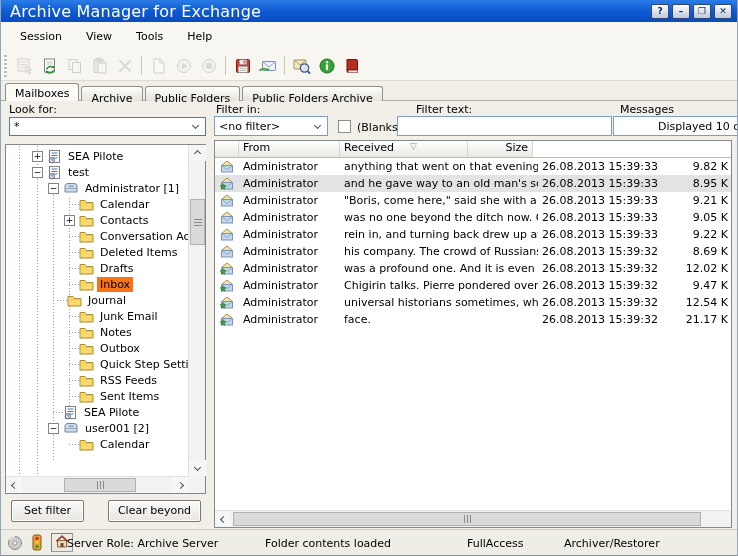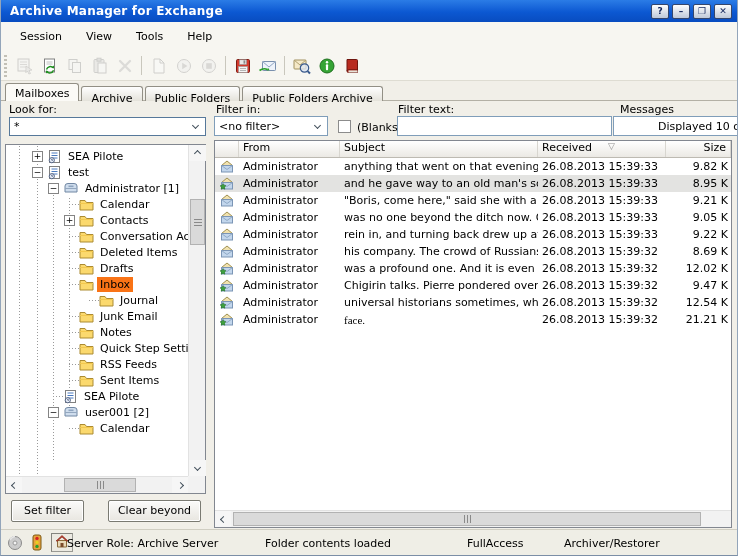--- a/index.html
+++ b/index.html
@@ -3,21 +3,21 @@
 <meta charset="utf-8">
 <style>
 *{box-sizing:border-box;margin:0;padding:0}
 html,body{width:738px;height:556px}
 body{position:relative;font-family:"DejaVu Sans","Liberation Sans",sans-serif;font-size:11px;color:#000;
      background:#f1efe8;overflow:hidden;border-left:1px solid #93a5ba;border-right:1px solid #93a5ba;border-bottom:1px solid #7b8ea6}
 .icon{display:inline-flex;align-items:center;justify-content:center}
 
 .titlebar{position:absolute;top:0;left:0;right:0;height:22px;display:flex;align-items:center;
   background:linear-gradient(180deg,#2b7ce6 0%,#0c58d2 55%,#084cc0 100%);color:#fff}
-.title{font-weight:bold;font-size:12px;padding-left:9px;flex:1;letter-spacing:.2px}
+.title{font-weight:normal;font-size:16px;padding-left:9px;flex:1;letter-spacing:.2px}
 .winbtns{display:flex;gap:3px;padding-right:5px}
 .winbtn{width:18px;height:15px;background:linear-gradient(180deg,#fdfdfd,#bfc9d9);border:1px solid #35466b;border-radius:2px;
   color:#13265c;font-weight:bold;font-size:9px;line-height:13px;text-align:center;cursor:default}
 
 .menubar{position:absolute;top:22px;left:0;right:0;height:29px;background:#f7f6f1;display:flex;align-items:center;padding-left:7px}
 .menu-item{padding:4px 12px}
 .toolbar{position:absolute;top:51px;left:0;right:0;height:30px;background:#f7f6f1;display:flex;align-items:center;
   border-bottom:1px solid #dedcd2}
 .gripper{width:3px;height:22px;margin:0 5px 0 3px;background:repeating-linear-gradient(180deg,#c2c0b6 0 2px,transparent 2px 4px)}
 .tbi{width:25px;height:24px;display:flex;align-items:center;justify-content:center}
@@ -250,21 +250,21 @@
   <span class="val">*</span>
   <span class="chev down"></span>
 </div>
 <span class="flabel" style="left:215px;top:103px">Filter in:</span>
 <div class="combo" style="left:213px;top:116px;width:114px;height:20px;border:1px solid #7f9db9">
   <span class="val">&lt;no filter&gt;</span>
   <span class="chev down"></span>
 </div>
 <span class="checkbox"></span>
 <span class="flabel" style="left:356px;top:121px">(Blanks)</span>
-<span class="flabel" style="left:397px;top:103px">Filter text:</span>
+<span class="flabel" style="left:415px;top:103px">Filter text:</span>
 <input class="textinput" value="" style="">
 <span class="flabel" style="left:619px;top:103px">Messages</span>
 <div class="msgbox">
   <span>Displayed 10 o</span>
 </div>
 
 <div class="treepanel">
   <div class="treerows" id="tree-rows">
     <div class="guide" style="left:13px;top:0;height:336px"></div>
     <div class="guide" style="left:31px;top:0;height:336px"></div>
@@ -365,21 +365,21 @@
       <div class="trow" style="padding-left: 58px;">
         <span class="hstub"></span>
         <span class="icon">
           <svg width="15" height="13" viewBox="0 0 15 13">
             <path d="M1 2.5 H6 L7.5 4.5 H14 V12 H1 Z" fill="#fbd96e" stroke="#ab8b33"></path>
             <path d="M1 5.5 H14" stroke="#f3c84e" fill="none"></path>
           </svg>
         </span>
         <span class="tlabel sel">Inbox</span>
       </div>
-      <div class="trow" style="padding-left: 78px;">
+      <div class="trow" style="padding-left: 46px;">
         <span class="hstub"></span>
         <span class="icon">
           <svg width="15" height="13" viewBox="0 0 15 13">
             <path d="M1 2.5 H6 L7.5 4.5 H14 V12 H1 Z" fill="#fbd96e" stroke="#ab8b33"></path>
             <path d="M1 5.5 H14" stroke="#f3c84e" fill="none"></path>
           </svg>
         </span>
         <span class="tlabel">Journal</span>
       </div>
       <div class="trow" style="padding-left: 58px;">
@@ -394,20 +394,30 @@
       </div>
       <div class="trow" style="padding-left: 58px;">
         <span class="hstub"></span>
         <span class="icon">
           <svg width="15" height="13" viewBox="0 0 15 13">
             <path d="M1 2.5 H6 L7.5 4.5 H14 V12 H1 Z" fill="#fbd96e" stroke="#ab8b33"></path>
             <path d="M1 5.5 H14" stroke="#f3c84e" fill="none"></path>
           </svg>
         </span>
         <span class="tlabel">Notes</span>
+      </div>
+      <div class="trow" style="padding-left: 58px;">
+        <span class="hstub"></span>
+        <span class="icon">
+          <svg width="15" height="13" viewBox="0 0 15 13">
+            <path d="M1 2.5 H6 L7.5 4.5 H14 V12 H1 Z" fill="#fbd96e" stroke="#ab8b33"></path>
+            <path d="M1 5.5 H14" stroke="#f3c84e" fill="none"></path>
+          </svg>
+        </span>
+        <span class="tlabel">Outbox</span>
       </div>
       <div class="trow" style="padding-left: 58px;">
         <span class="hstub"></span>
         <span class="icon">
           <svg width="15" height="13" viewBox="0 0 15 13">
             <path d="M1 2.5 H6 L7.5 4.5 H14 V12 H1 Z" fill="#fbd96e" stroke="#ab8b33"></path>
             <path d="M1 5.5 H14" stroke="#f3c84e" fill="none"></path>
           </svg>
         </span>
         <span class="tlabel">Quick Step Settin</span>
@@ -498,23 +508,20 @@
 <div class="fbtn" style="left:107px;top:500px;width:93px">Clear beyond</div>
 
 <div class="listpanel">
   <div class="lheader" id="list-header">
       <div class="hcell" style="width: 24px;">
         <span></span>
       </div>
       <div class="hcell" style="width: 101px;">
         <span>From</span>
       </div>
-      <div class="hcell" style="width: 198px;">
-        <span>Subject</span>
-      </div>
       <div class="hcell" style="width: 128px;">
         <span>Received</span>
         <span class="sortglyph">▽</span>
       </div>
       <div class="hcell right" style="width: 65px;">
         <span>Size</span>
       </div>
     </div>
   <div id="list-rows">
       <div class="lrow">
@@ -661,23 +668,23 @@
           <span class="icon">
             <svg width="16" height="13" viewBox="0 0 16 13">
               <path d="M2.5 5.5 L8 1 L13.5 5.5 L8 8.5 Z" fill="#f1e2ae" stroke="#a09050"></path>
               <rect x="2.5" y="5.5" width="11" height="6.5" fill="#c2d6ec" stroke="#7b95b5"></rect>
               <path d="M2.5 5.5 L8 9.5 L13.5 5.5" fill="none" stroke="#8fa9c6"></path>
               <path d="M4 6.8 L4.9 8.6 L6.9 8.8 L5.4 10.2 L5.8 12.2 L4 11.2 L2.2 12.2 L2.6 10.2 L1.1 8.8 L3.1 8.6 Z" fill="#3fa43f" stroke="#1f701f" stroke-width="0.6"></path>
             </svg>
           </span>
         </div>
         <div class="lcell" style="width: 101px;">Administrator</div>
-        <div class="lcell" style="width: 198px; font-family: Liberation Serif, serif;">face.</div>
+        <div class="lcell" style="width: 198px;">face.</div>
         <div class="lcell" style="width: 128px;">26.08.2013 15:39:32</div>
-        <div class="lcell right" style="width: 65px;">21.21 K</div>
+        <div class="lcell right" style="width: 65px;">21.17 K</div>
       </div>
     </div>
   <div class="sb-track-h" style="right:0">
     <div class="sb-btn" style="left:0;top:0;width:16px;height:16px;border:none">
         <span class="chev left"></span>
       </div>
     <div class="sb-thumb" style="left:18px;top:1px;width:468px;height:14px">
         <span class="hgrip"></span>
       </div>
   </div>

